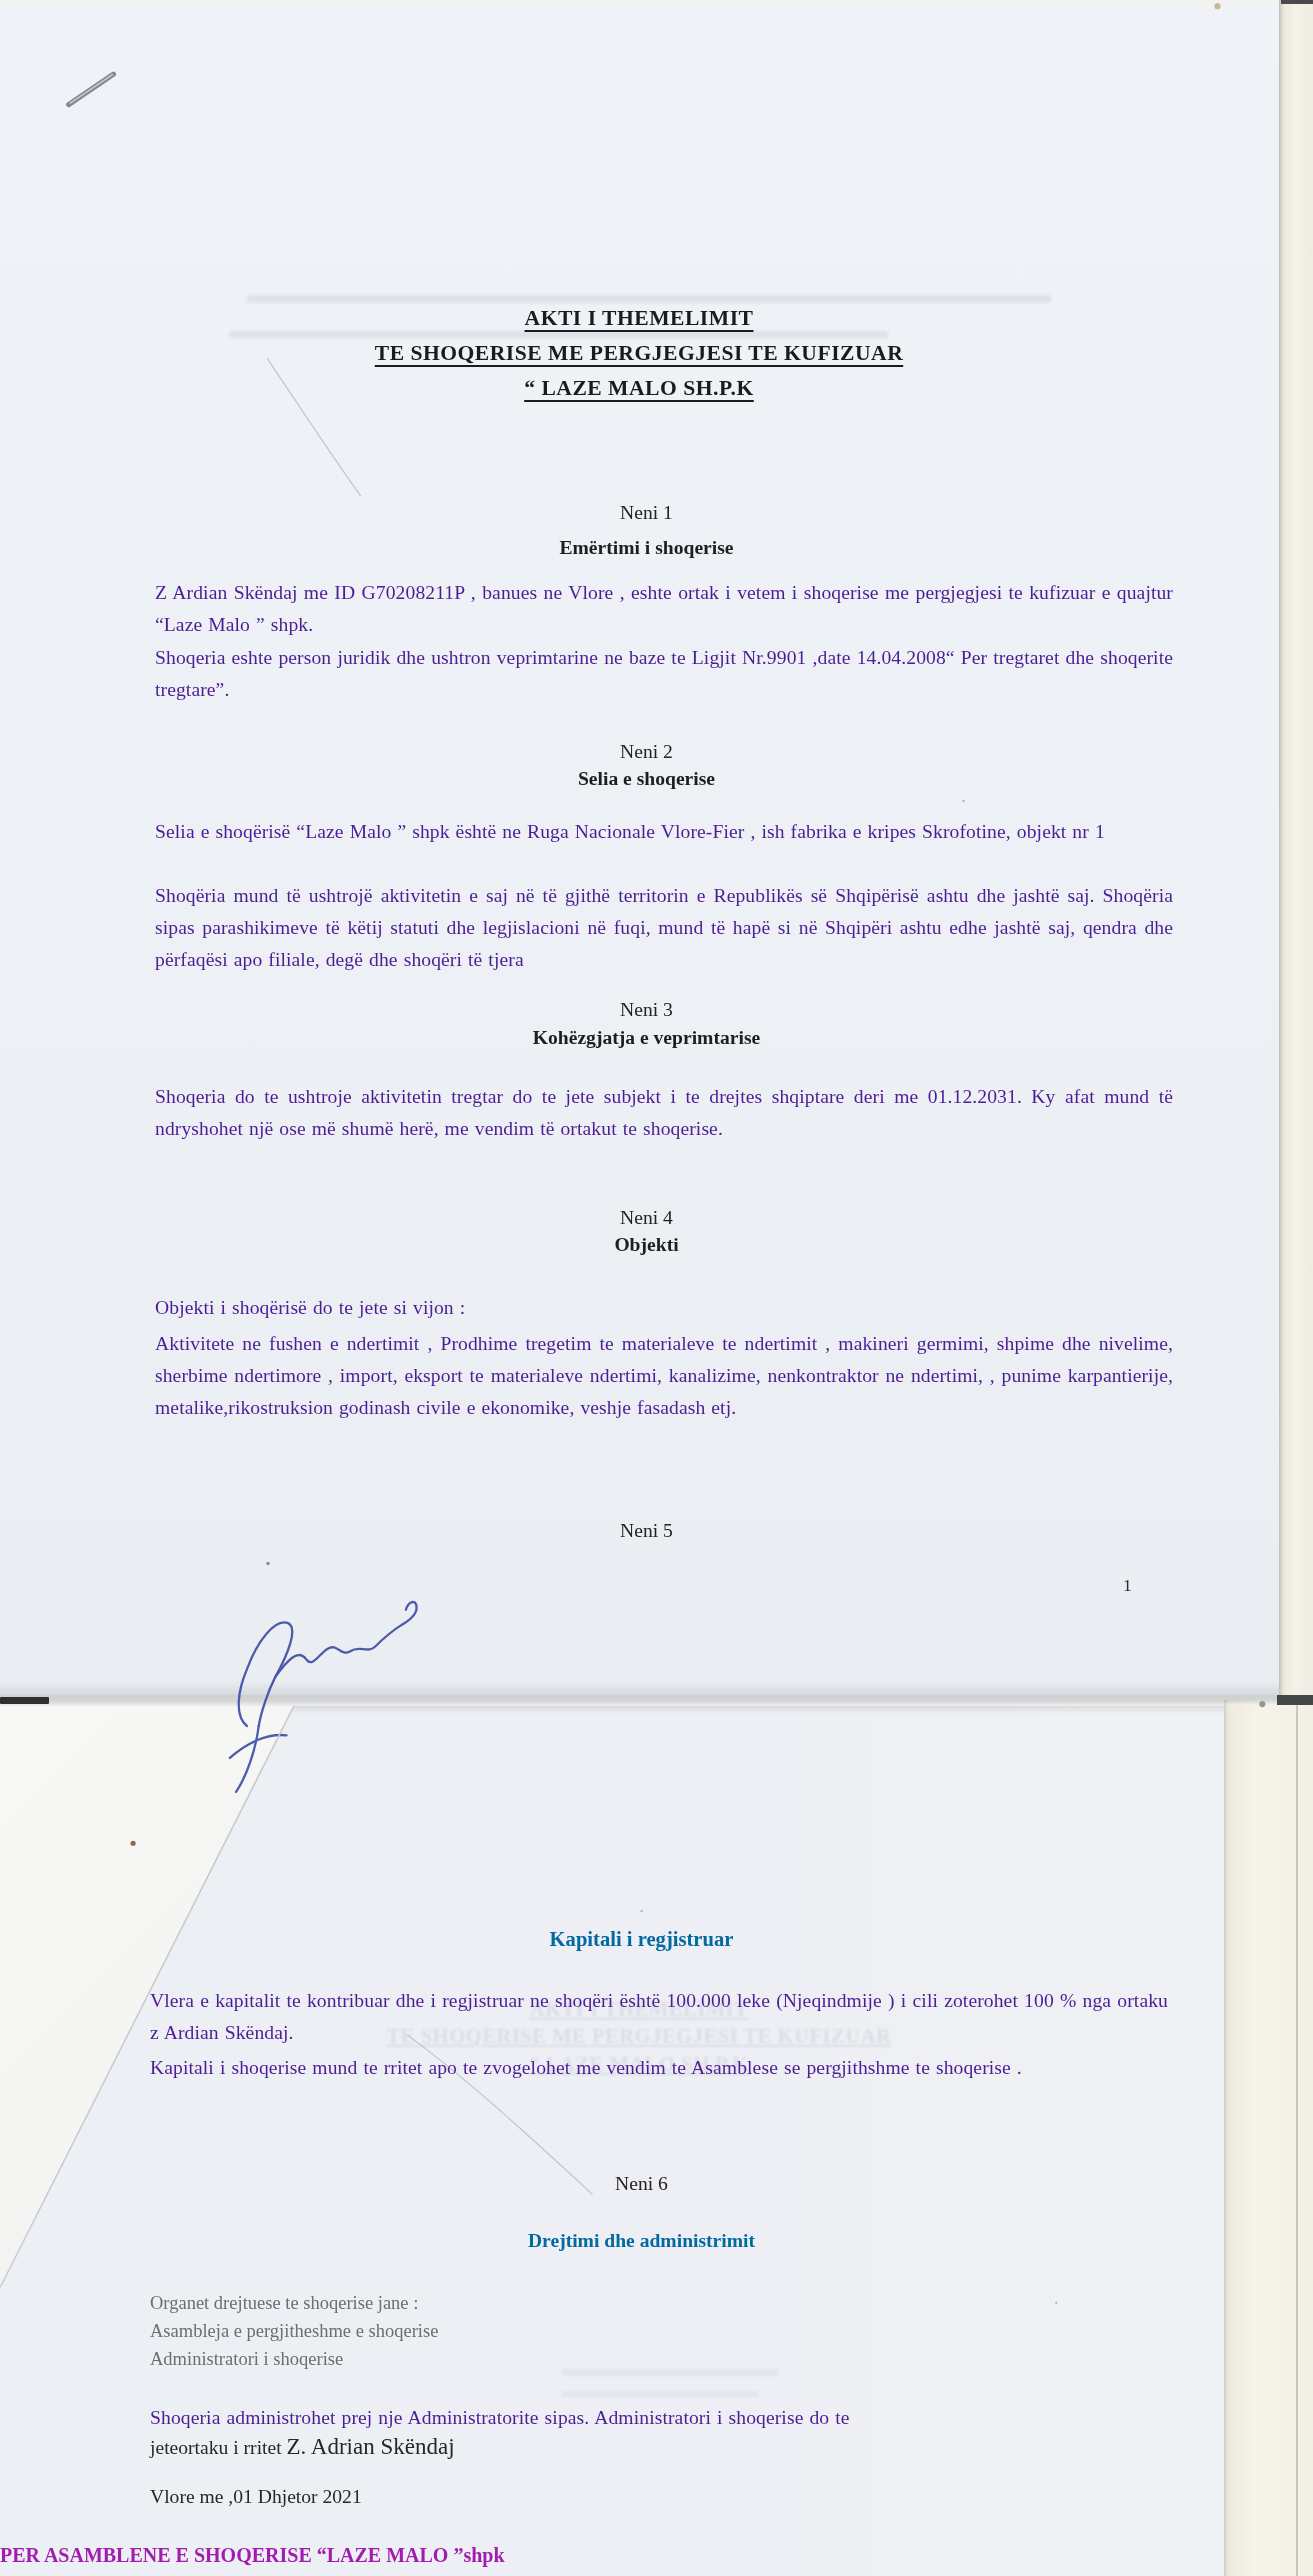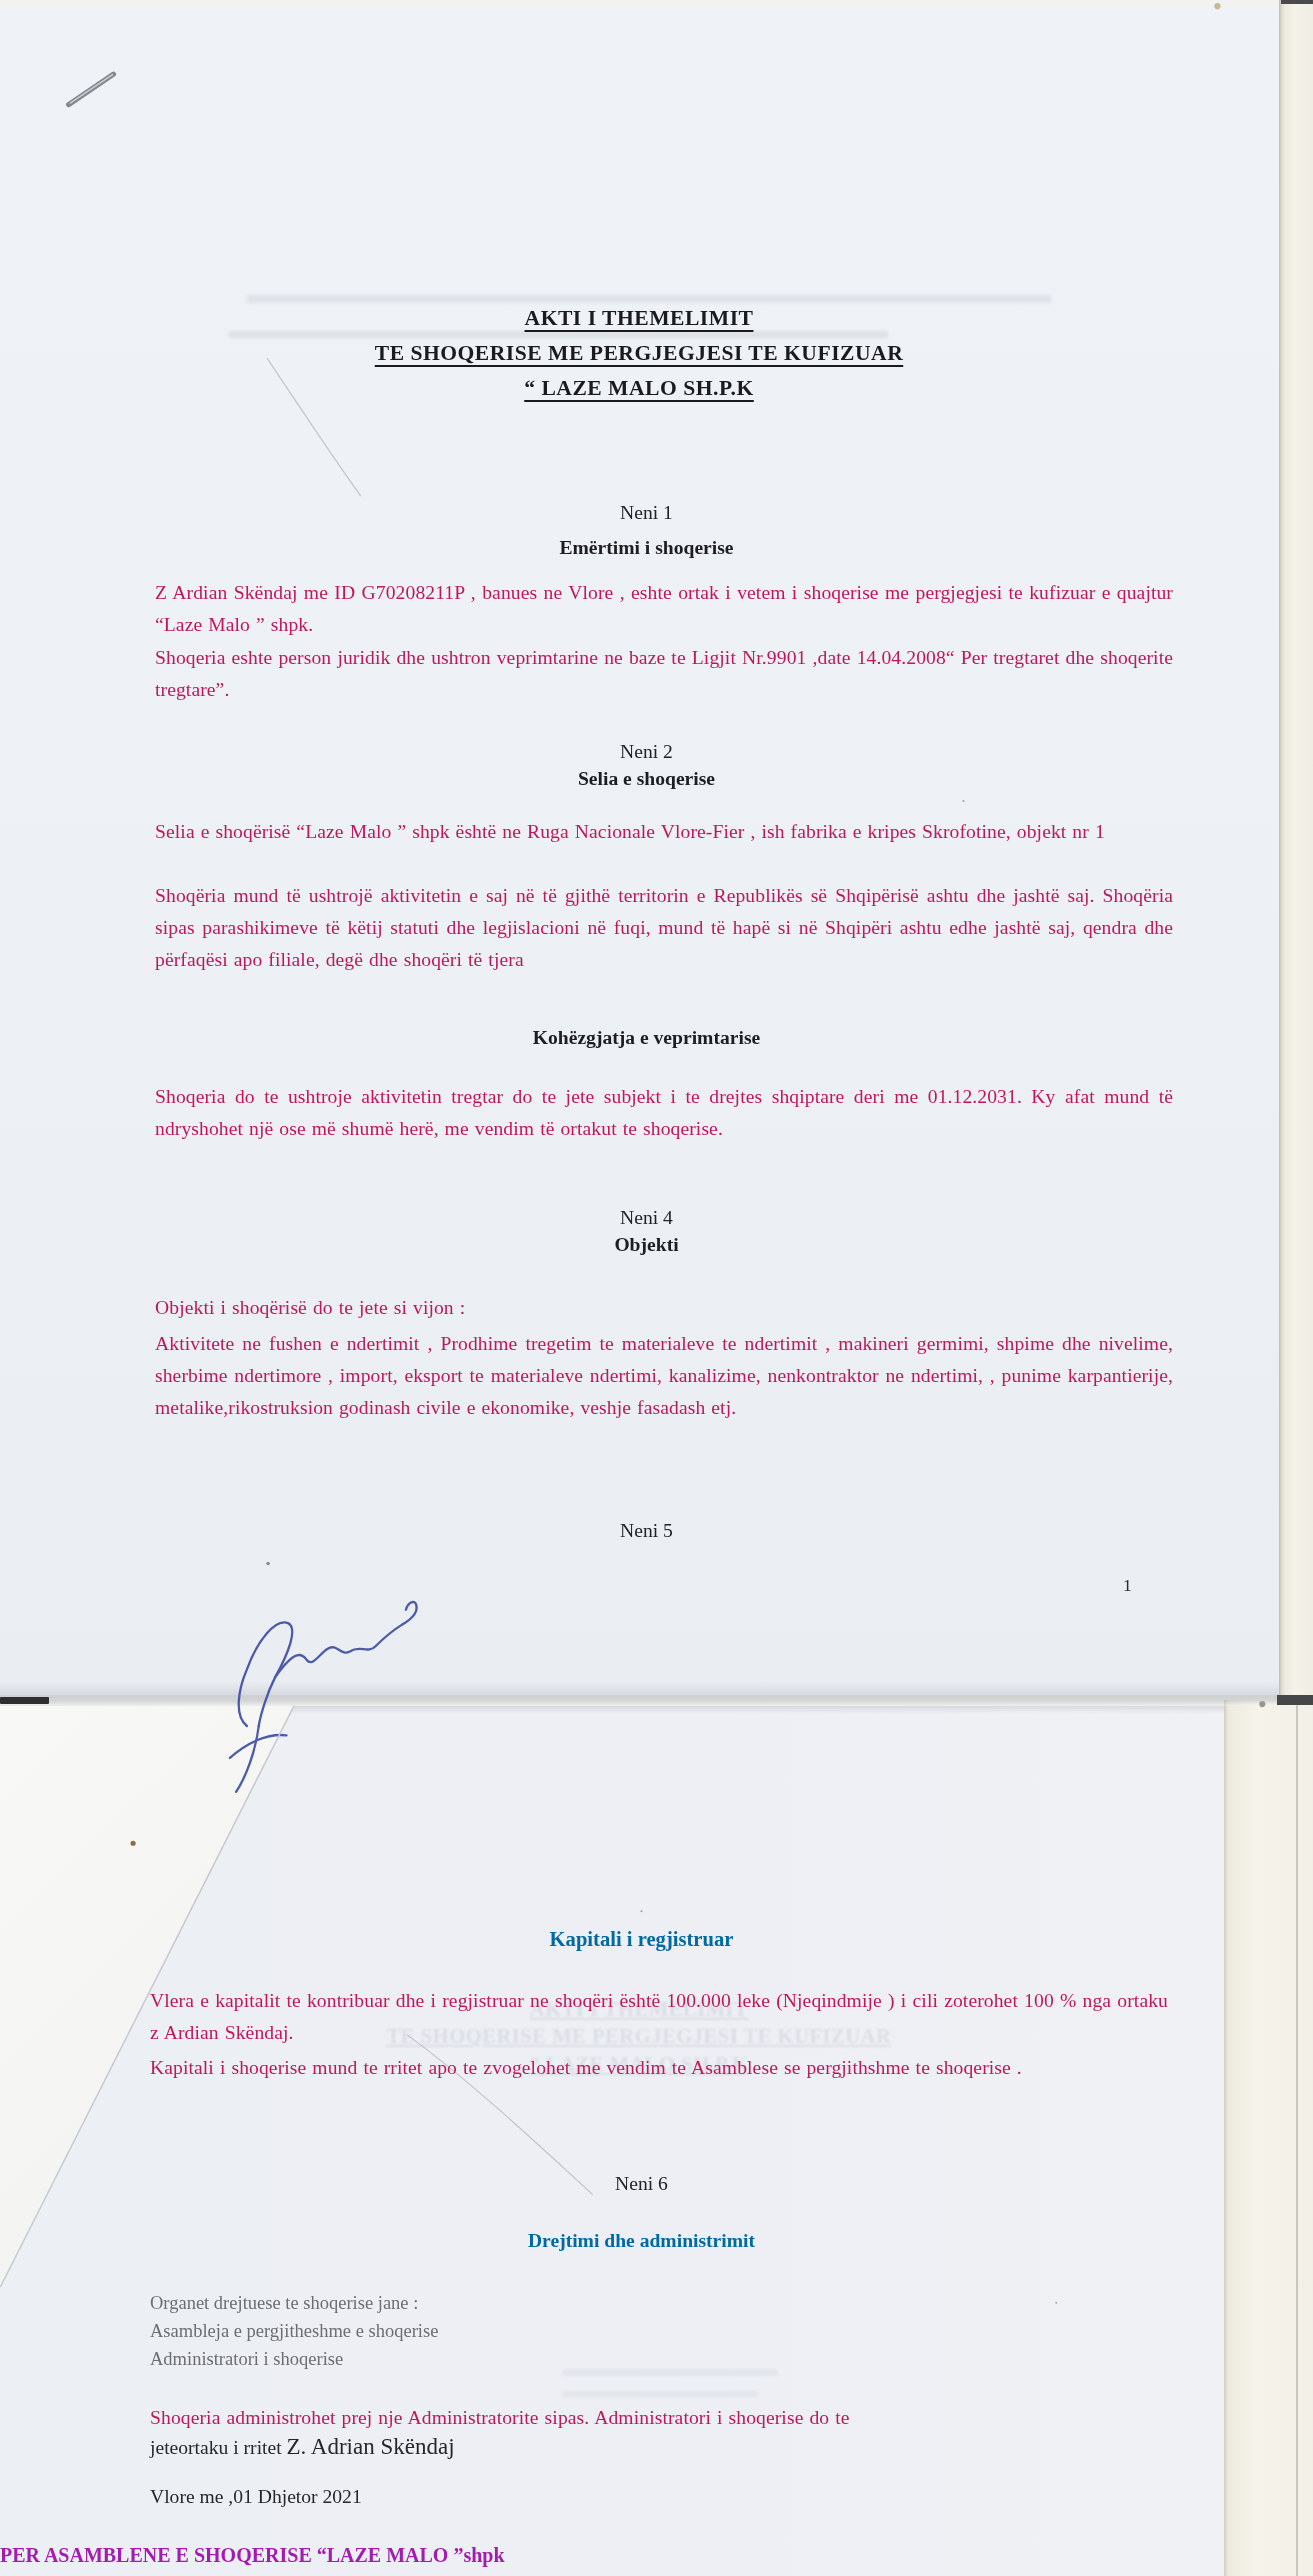--- a/index.html
+++ b/index.html
@@ -55,21 +55,21 @@
     line-height:35px;
   }
   .doc-title span{text-decoration:underline;text-decoration-thickness:1.5px;text-underline-offset:4.6px;text-align:right;}
   .h-neni{left:0;width:1293px;text-align:center;font-size:19.6px;color:#222226;}
   .h-sub{left:0;width:1293px;text-align:center;font-size:19.6px;font-weight:bold;color:#1e1e22;}
   .h-neni2,.h-sub2{left:0;width:1283px;text-align:center;}
   .h-neni2{font-size:19.6px;color:#222226;}
   .h-sub2{font-size:20.6px;font-weight:bold;color:#0369a1;}
   .body-p{
     left:155px;width:1018px;text-align:justify;
-    font-size:19.6px;line-height:32px;letter-spacing:0.1px;word-spacing:1px;color:#be185d;
+    font-size:19.6px;line-height:32px;letter-spacing:0.1px;word-spacing:1px;color:#4c1d95;
   }
   .body-p2{left:150px;width:1018px;}
   .gray-line{left:150px;width:979px;font-size:18.5px;line-height:28px;color:#6d6d72;}
   .plain-line{left:150px;width:979px;font-size:19.6px;color:#27272b;}
   .big-name{font-size:23px;}
   .closing{left:0;width:1123px;text-align:left;font-size:20px;font-weight:bold;color:#a21caf;}
   .pagenum{font-size:17.5px;color:#2a2a2e;}
   
   .ghost-bar{background:rgba(90,100,118,.10);filter:blur(1.5px);border-radius:2.1px;}
   .ghost-title{
@@ -115,20 +115,21 @@
   <div class="abs h-neni" style="top:502px">Neni 1</div>
   <div class="abs h-sub" style="top:537px">Emërtimi i shoqerise</div>
   <div class="abs body-p" style="top:577px">Z Ardian Skëndaj me ID G70208211P , banues ne Vlore , eshte ortak i vetem i  shoqerise me pergjegjesi te kufizuar e quajtur “Laze Malo ” shpk.</div>
   <div class="abs body-p" style="top:642px">Shoqeria eshte person juridik dhe ushtron veprimtarine ne baze te Ligjit Nr.9901 ,date 14.04.2008“ Per tregtaret dhe shoqerite tregtare”.</div>
 
   <div class="abs h-neni" style="top:741px">Neni 2</div>
   <div class="abs h-sub" style="top:768px">Selia e shoqerise</div>
   <div class="abs body-p" style="top:816px">Selia e shoqërisë “Laze Malo ” shpk është ne Ruga Nacionale Vlore-Fier  , ish fabrika e kripes Skrofotine, objekt nr  1</div>
   <div class="abs body-p" style="top:880px">Shoqëria mund të ushtrojë aktivitetin e saj në të gjithë territorin e Republikës së Shqipërisë ashtu dhe jashtë saj. Shoqëria sipas parashikimeve të këtij statuti dhe legjislacioni në fuqi, mund të hapë si në Shqipëri ashtu edhe jashtë saj, qendra dhe përfaqësi apo filiale, degë dhe shoqëri të tjera</div>
 
+  <div class="abs h-neni" style="top:999px">Neni 3</div>
   <div class="abs h-sub" style="top:1027px">Kohëzgjatja e veprimtarise</div>
   <div class="abs body-p" style="top:1081px">Shoqeria do te ushtroje aktivitetin tregtar do te jete subjekt i te drejtes shqiptare deri me 01.12.2031. Ky afat mund të ndryshohet një ose më shumë herë, me vendim të ortakut te shoqerise.</div>
 
   <div class="abs h-neni" style="top:1207px">Neni 4</div>
   <div class="abs h-sub" style="top:1234px">Objekti</div>
   <div class="abs body-p" style="top:1292px">Objekti i shoqërisë do te jete si vijon :</div>
   <div class="abs body-p" style="top:1328px">Aktivitete ne fushen e ndertimit , Prodhime tregetim te materialeve te ndertimit , makineri germimi, shpime dhe nivelime, sherbime ndertimore , import, eksport te materialeve ndertimi, kanalizime, nenkontraktor ne ndertimi, , punime karpantierije, metalike,rikostruksion godinash civile e ekonomike, veshje fasadash etj.</div>
 
   <div class="abs h-neni" style="top:1520px">Neni 5</div>
   <div class="abs pagenum" style="left:1123px;top:1575px">1</div>

